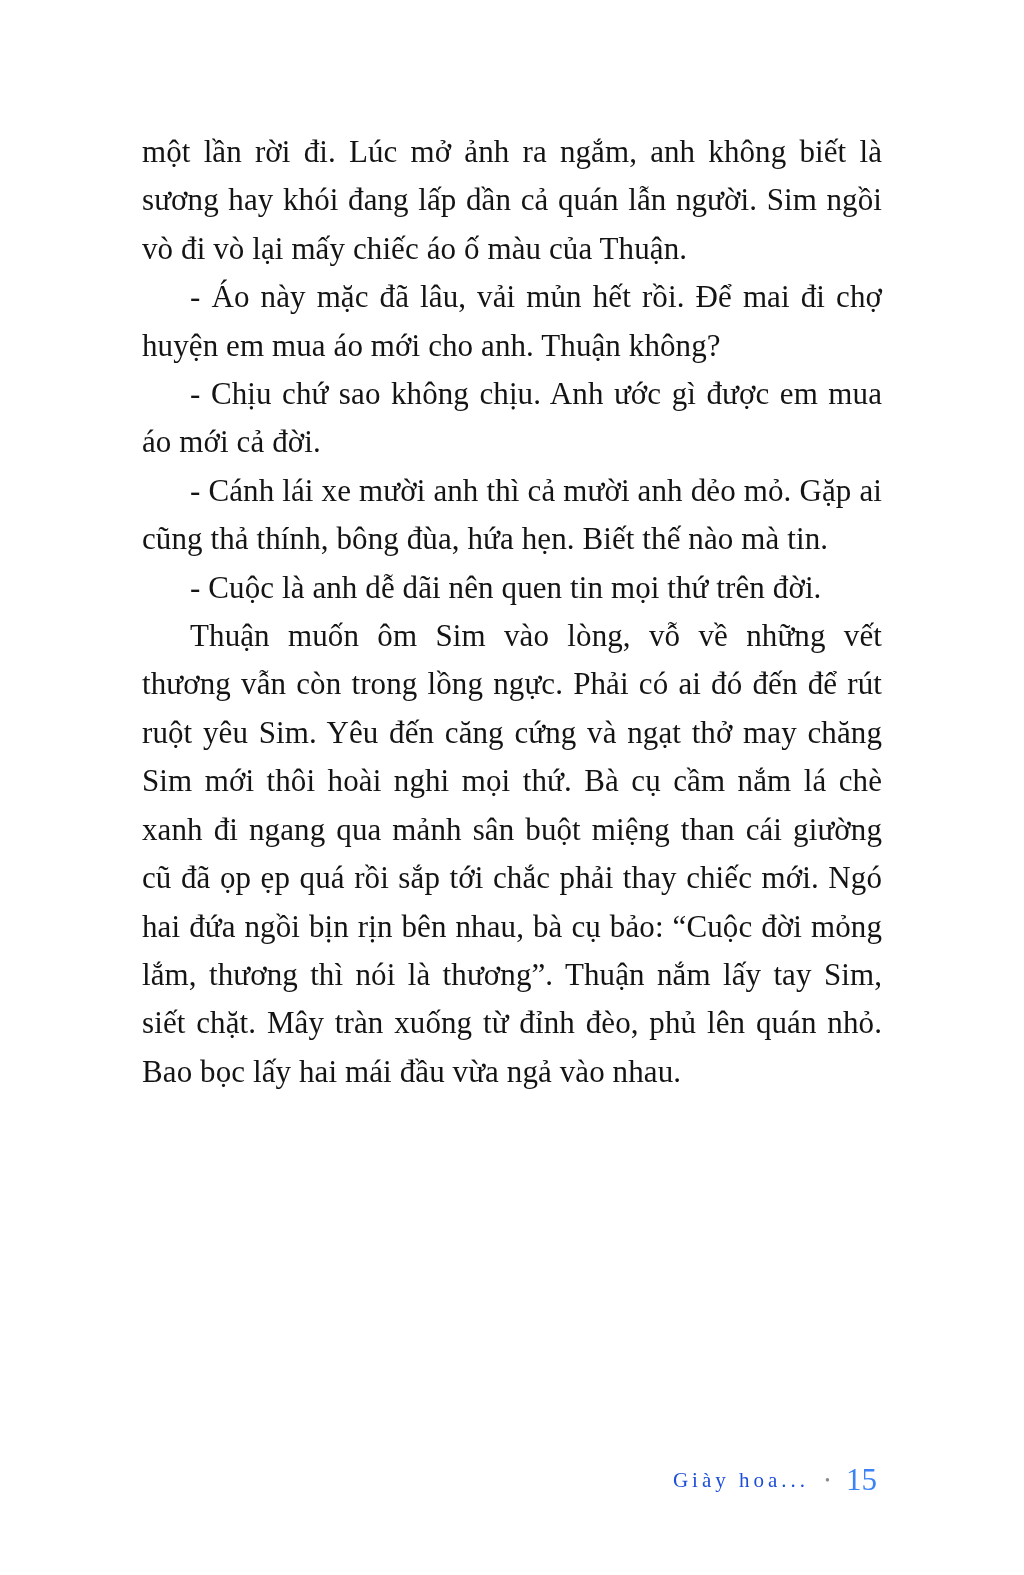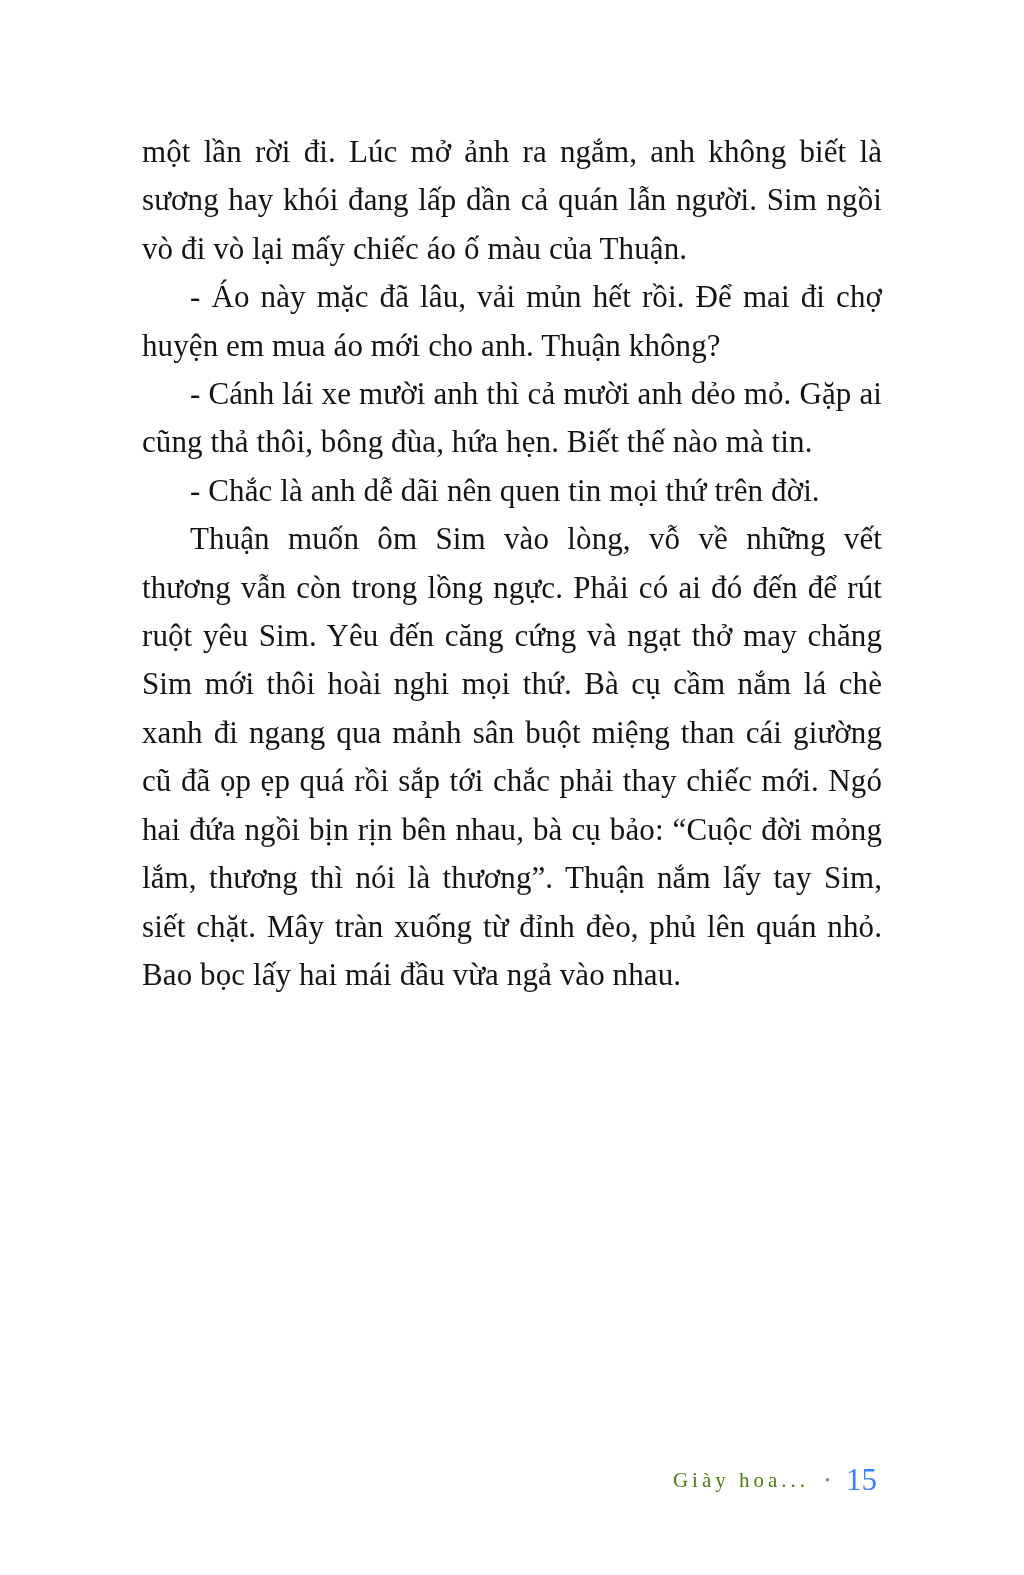--- a/index.html
+++ b/index.html
@@ -41,43 +41,44 @@
     position: absolute;
     top: 1462px;
     right: 147px;
     display: flex;
     align-items: center;
     gap: 16px;
   }
   .running-title {
     font-size: 21px;
     letter-spacing: 4px;
-    color: #4d7c0f;
+    color: #1d4ed8;
   }
   .sep-dot {
     font-size: 14px;
     color: #8a8a8a;
     line-height: 1;
     transform: translateY(1px);
   }
   .page-number {
     font-size: 31px;
     color: #3b82f6;
   }
 </style>
 </head>
 <body>
 
 <div class="page">
 
   <div class="text-block">
     <p class="para no-indent">một lần rời đi. Lúc mở ảnh ra ngắm, anh không biết là sương hay khói đang lấp dần cả quán lẫn người. Sim ngồi vò đi vò lại mấy chiếc áo ố màu của Thuận.</p>
     <p class="para">- Áo này mặc đã lâu, vải mủn hết rồi. Để mai đi chợ huyện em mua áo mới cho anh. Thuận không?</p>
-    <p class="para">- Cánh lái xe mười anh thì cả mười anh dẻo mỏ. Gặp ai cũng thả thôi, bông đùa, hứa hẹn. Biết thế nào mà tin.</p>
-    <p class="para">- Chắc là anh dễ dãi nên quen tin mọi thứ trên đời.</p>
+    <p class="para">- Chịu chứ sao không chịu. Anh ước gì được em mua áo mới cả đời.</p>
+    <p class="para">- Cánh lái xe mười anh thì cả mười anh dẻo mỏ. Gặp ai cũng thả thính, bông đùa, hứa hẹn. Biết thế nào mà tin.</p>
+    <p class="para">- Cuộc là anh dễ dãi nên quen tin mọi thứ trên đời.</p>
     <p class="para">Thuận muốn ôm Sim vào lòng, vỗ về những vết thương vẫn còn trong lồng ngực. Phải có ai đó đến để rút ruột yêu Sim. Yêu đến căng cứng và ngạt thở may chăng Sim mới thôi hoài nghi mọi thứ. Bà cụ cầm nắm lá chè xanh đi ngang qua mảnh sân buột miệng than cái giường cũ đã ọp ẹp quá rồi sắp tới chắc phải thay chiếc mới. Ngó hai đứa ngồi bịn rịn bên nhau, bà cụ bảo: “Cuộc đời mỏng lắm, thương thì nói là thương”. Thuận nắm lấy tay Sim, siết chặt. Mây tràn xuống từ đỉnh đèo, phủ lên quán nhỏ. Bao bọc lấy hai mái đầu vừa ngả vào nhau.</p>
   </div>
 
   <div class="footer">
     <span class="running-title">Giày hoa...</span>
     <span class="sep-dot">•</span>
     <span class="page-number">15</span>
   </div>
 
 </div>

